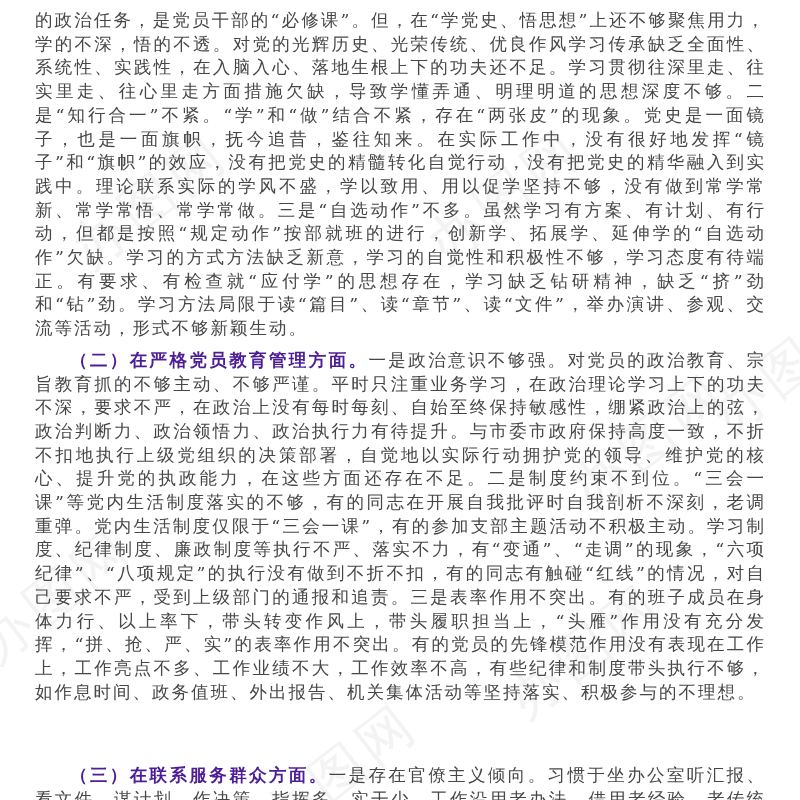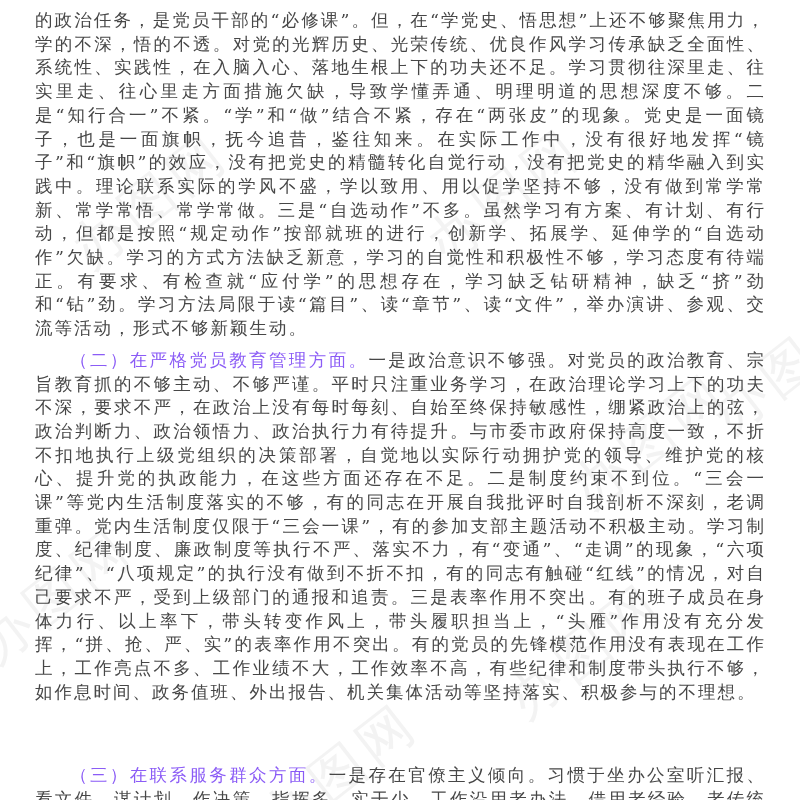--- a/index.html
+++ b/index.html
@@ -30,22 +30,22 @@
     margin: 8px;
     padding: 0;
   }
   .text-block p.indent {
     text-indent: 2em;
   }
   .text-block p.gap {
     margin-top: 60px;
   }
   .lead {
-    font-weight: normal;
-    color: #8b5cf6;
+    font-weight: bold;
+    color: #4c1d95;
   }
   .wm {
     position: absolute;
     font-size: 54px;
     letter-spacing: 6px;
     color: rgba(140, 140, 140, 0.10);
     transform: rotate(-38deg);
     white-space: nowrap;
     pointer-events: none;
     user-select: none;

